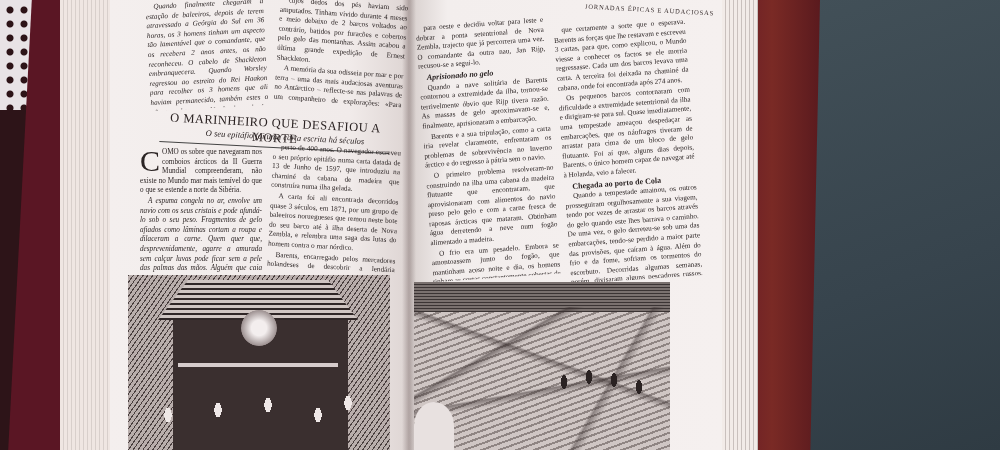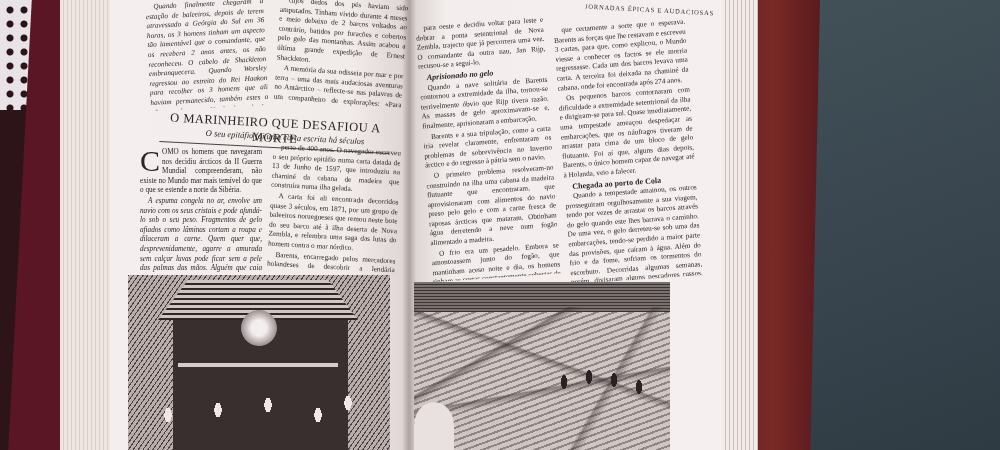--- a/index.html
+++ b/index.html
@@ -73,21 +73,21 @@
 </div>
 <div class="col" style="left:277px;top:0;width:128px;height:106px;transform:rotate(4deg);">
   <p>cujos dedos dos pés haviam sido amputados. Tinham vivido durante 4 meses e meio debaixo de 2 barcos voltados ao contrário, batidos por furacões e cobertos pelo gelo das montanhas. Assim acabou a última grande expedição de Ernest Shackleton.</p>
   <p>A memória da sua odisseia por mar e por terra – uma das mais audaciosas aventuras no Antárctico – reflecte-se nas palavras de um companheiro de explorações: «Para orientação científica, dêem-me Scott; para viagens rápidas e eficientes, Amundsen; mas numa situação desesperada, ajoelhem e rezem por Shackleton.»</p>
 </div>
 
 <div class="heading">O MARINHEIRO QUE DESAFIOU A MORTE</div>
 <div class="subheading">O seu epitáfio foi uma carta escrita há séculos</div>
 
 <div class="col" style="left:140px;top:148px;width:122px;height:126px;">
-  <p style="text-indent:0"><span class="dropcap">C</span><span>OMO os homens que navegaram nos decidiu árcticos da II Guerra Mundial compreenderam, não existe no Mundo mar mais temível do que o que se estende a norte da Sibéria.</span></p>
+  <p style="text-indent:0"><span class="dropcap">C</span><span>OMO os sobre que navegaram nos comboios árcticos da II Guerra Mundial compreenderam, não existe no Mundo mar mais temível do que o que se estende a norte da Sibéria.</span></p>
   <p class="it">A espuma congela no ar, envolve um navio com os seus cristais e pode afundá-lo sob o seu peso. Fragmentos de gelo afiados como lâminas cortam a roupa e dilaceram a carne. Quem quer que, desprevenidamente, agarre a amurada sem calçar luvas pode ficar sem a pele das palmas das mãos. Alguém que caia pela borda fora morrerá do frio penetrante em escassos minutos.</p>
 
 </div>
 <div class="col" style="left:270px;top:146px;width:128px;height:126px;transform:rotate(3deg);">
   <p>perto de 400 anos. O navegador escreveu o seu próprio epitáfio numa carta datada de 13 de Junho de 1597, que introduziu na chaminé da cabana de madeira que construíra numa ilha gelada.</p>
   <p>A carta foi ali encontrada decorridos quase 3 séculos, em 1871, por um grupo de baleeiros noruegueses que remou neste bote do seu barco até à ilha deserta de Nova Zembla, e relembra uma saga das lutas do homem contra o mar nórdico.</p>
   <p>Barents, encarregado pelos mercadores holandeses de descobrir a lendária Passagem do Nordeste para as Índias, fez-se ao mar com 2 naus em 1596. Depois de tornejar a costa de Spitsbergen, encontrou massas de gelo flutuante que lhe barravam o caminho</p>
 </div>
 
 <div class="engr1">

